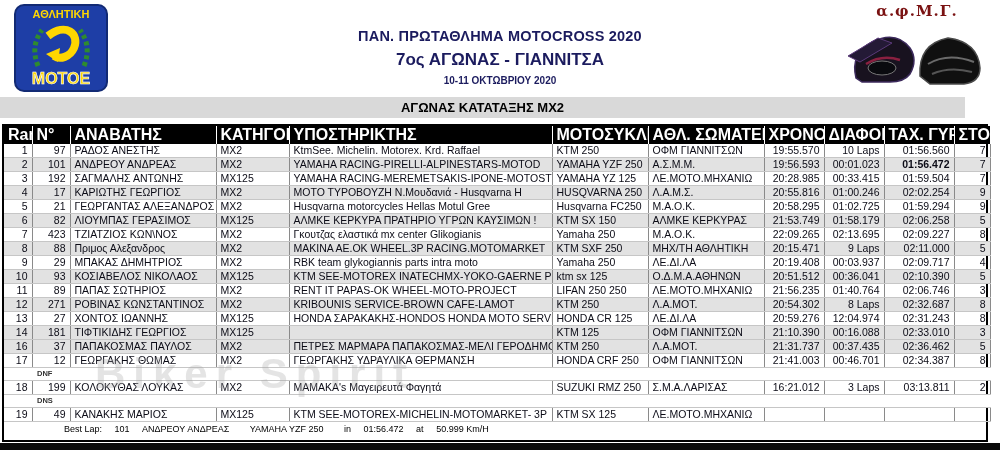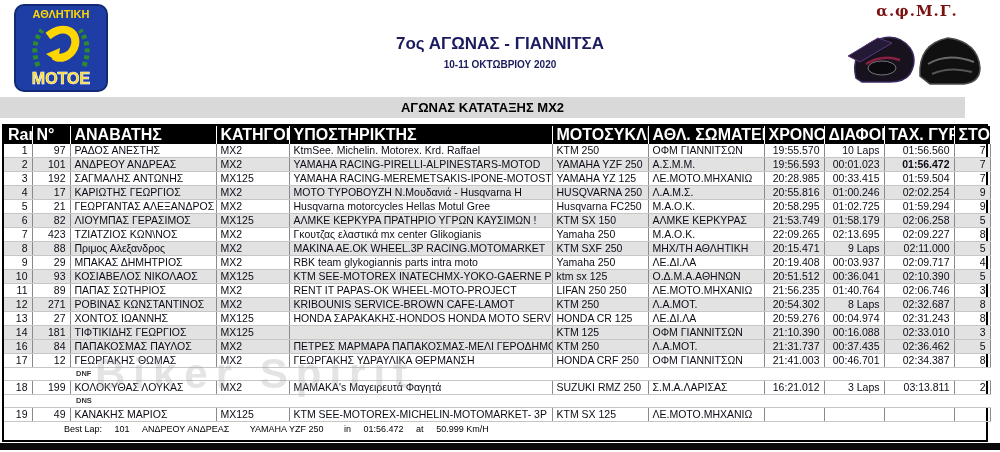--- a/index.html
+++ b/index.html
@@ -28,21 +28,21 @@
   .results { position:absolute; left:2px; top:124px; width:986px; height:318px; border:2px solid #000; background:#fff; }
   table.results-table { border-collapse:collapse; table-layout:fixed; width:100%; color:#0b0b16; }
   .results-table th { background:#000; color:#fff; height:17px; font-size:16px; font-weight:bold;
                       border-right:1px solid #fff; padding:0 4px; white-space:nowrap; overflow:hidden; text-align:left; }
   .results-table th.al-center { text-align:center; }
   .results-table td { height:13px; line-height:13px; font-size:10.5px; padding:0 4px;
                       border-right:1px solid #8a8a8a; border-bottom:1px solid #c6c6c6;
                       white-space:nowrap; overflow:hidden; }
   .results-table td.al-right { text-align:right; }
   .results-table tr.shade td { background:#e2e2e2; }
-  .results-table tr.divider-row td { font-size:7.5px; color:#333; padding-left:72px; height:12px;
+  .results-table tr.divider-row td { font-size:7.5px; color:#333; padding-left:33px; height:12px;
                       line-height:12px; border-right:none; background:#fff; font-weight:bold; }
   .results-table td.bold { font-weight:bold; }
 
   
   .bestlap { position:absolute; left:60px; bottom:6px; font-size:9px; color:#000; white-space:nowrap; }
   .bestlap span { margin-right:10px; }
   .bestlap .wide { margin-right:18px; }
 
   
   .bottom-strip { position:absolute; left:0; top:443px; width:1000px; height:7px; background:#0a0a0a; }
@@ -64,20 +64,21 @@
       <path d="M24 62 Q16 42 28 26" stroke="#2e8b2e" stroke-width="5" fill="none" stroke-dasharray="4 3"></path>
       <path d="M70 62 Q78 42 66 26" stroke="#2e8b2e" stroke-width="5" fill="none" stroke-dasharray="4 3"></path>
 
       <path d="M34 32 C52 18 66 30 60 44 C56 53 46 56 40 52" stroke="#ffd700" stroke-width="8" fill="none"></path>
       <polygon points="44,58 32,50 46,44" fill="#ffd700"></polygon>
       <text x="47" y="80" text-anchor="middle" font-size="16" font-weight="bold" fill="#ffd700" stroke="#ffffff" stroke-width="0.6">ΜΟΤΟΕ</text>
     </svg>
   </div>
 
   <div class="title-block">
+    <div class="title-main">ΠΑΝ. ΠΡΩΤΑΘΛΗΜΑ MOTOCROSS 2020</div>
     <div class="title-sub">7ος ΑΓΩΝΑΣ - ΓΙΑΝΝΙΤΣΑ</div>
     <div class="title-date">10-11 ΟΚΤΩΒΡΙΟΥ 2020</div>
   </div>
 
   <div class="logo-right">
     <div class="club-name">α.φ.Μ.Γ.</div>
     <svg width="150" height="72" viewBox="0 0 150 72">
 
       <path d="M14 58 Q8 34 30 22 Q54 10 68 28 Q76 40 68 54 Q62 62 48 62 L20 62 Z" fill="#18121f" stroke="#3c2a5c" stroke-width="1.5"></path>
       <path d="M6 36 L36 18 L50 23 L18 42 Z" fill="#241a36" stroke="#5a3a7a" stroke-width="1"></path>
@@ -283,40 +284,40 @@
           </tr>
           <tr>
             <td class="col-rank al-right">13</td>
             <td class="col-num al-right">27</td>
             <td class="col-rider">ΧΟΝΤΟΣ ΙΩΑΝΝΗΣ</td>
             <td class="col-cat">MX125</td>
             <td class="col-supporter">HONDA ΣΑΡΑΚΑΚΗΣ-HONDOS HONDA MOTO SERVI</td>
             <td class="col-bike">HONDA CR 125</td>
             <td class="col-club">ΛΕ.ΔΙ.ΛΑ</td>
             <td class="col-time al-right">20:59.276</td>
-            <td class="col-diff al-right">00:04.974</td>
+            <td class="col-diff al-right">12:04.974</td>
             <td class="col-fastlap al-right">02:31.243</td>
             <td class="col-ston al-right">8</td>
           </tr>
           <tr class="shade">
             <td class="col-rank al-right">14</td>
             <td class="col-num al-right">181</td>
             <td class="col-rider">ΤΙΦΤΙΚΙΔΗΣ ΓΕΩΡΓΙΟΣ</td>
             <td class="col-cat">MX125</td>
             <td class="col-supporter"></td>
             <td class="col-bike">KTM 125</td>
             <td class="col-club">ΟΦΜ ΓΙΑΝΝΙΤΣΩΝ</td>
             <td class="col-time al-right">21:10.390</td>
             <td class="col-diff al-right">00:16.088</td>
             <td class="col-fastlap al-right">02:33.010</td>
             <td class="col-ston al-right">3</td>
           </tr>
           <tr class="shade">
             <td class="col-rank al-right">16</td>
-            <td class="col-num al-right">84</td>
+            <td class="col-num al-right">37</td>
             <td class="col-rider">ΠΑΠΑΚΟΣΜΑΣ ΠΑΥΛΟΣ</td>
             <td class="col-cat">MX2</td>
             <td class="col-supporter">ΠΕΤΡΕΣ ΜΑΡΜΑΡΑ ΠΑΠΑΚΟΣΜΑΣ-ΜΕΛΙ ΓΕΡΟΔΗΜΟ</td>
             <td class="col-bike">KTM 250</td>
             <td class="col-club">Λ.Α.ΜΟΤ.</td>
             <td class="col-time al-right">21:31.737</td>
             <td class="col-diff al-right">00:37.435</td>
             <td class="col-fastlap al-right">02:36.462</td>
             <td class="col-ston al-right">5</td>
           </tr>

